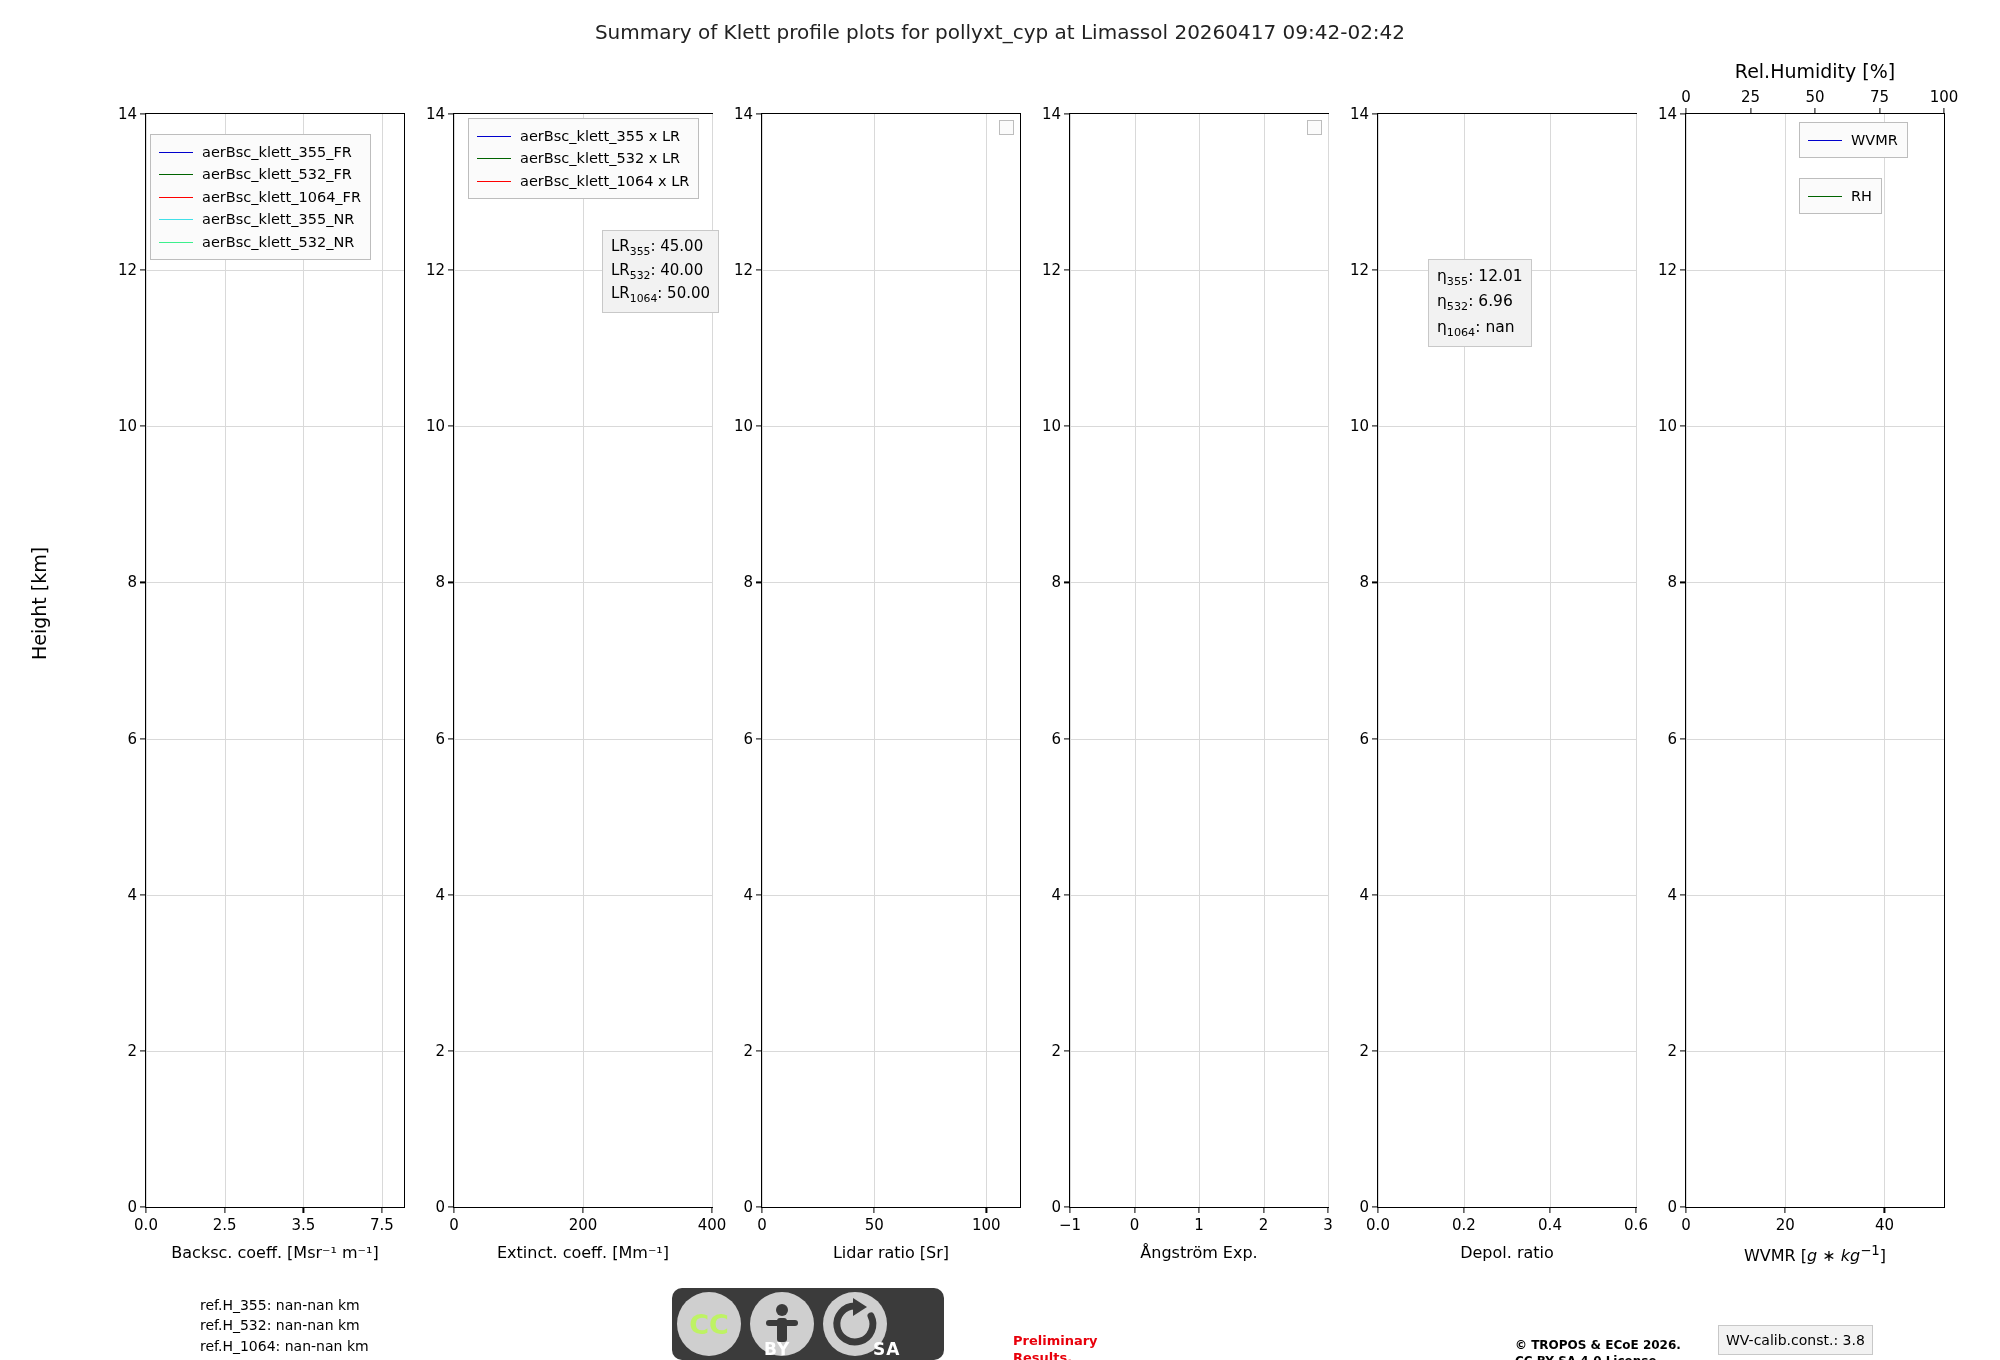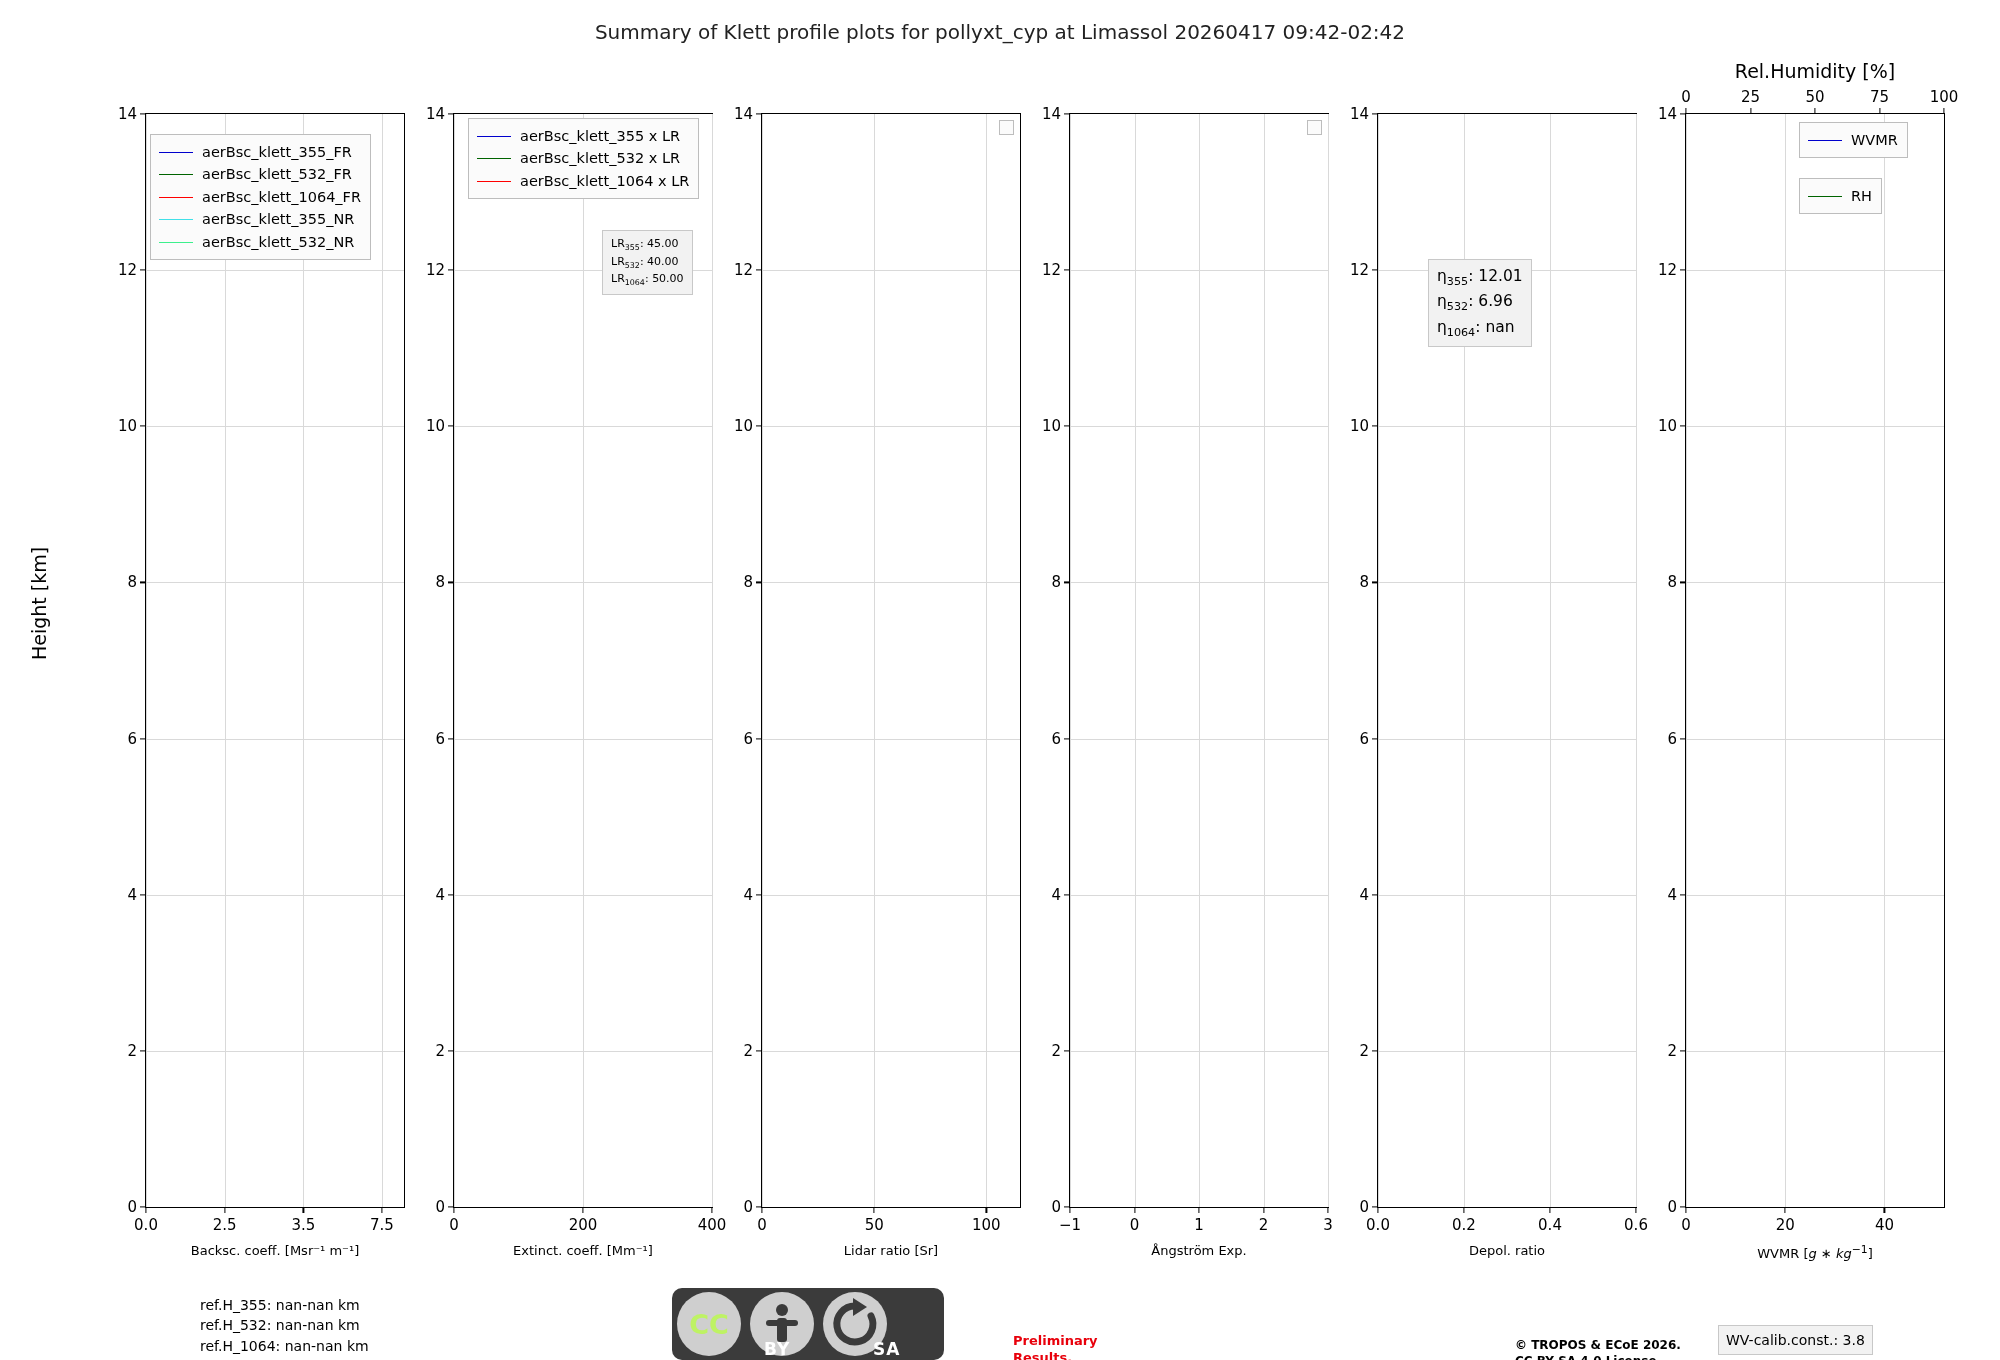--- a/index.html
+++ b/index.html
@@ -109,21 +109,21 @@
     height: 6px;
     background: #000;
     transform: translateX(-50%);
   }
   .xlabel {
     position: absolute;
     top: 100%;
     margin-top: 36px;
     left: 50%;
     transform: translateX(-50%);
-    font-size: 13px;
+    font-size: 16px;
     white-space: nowrap;
   }
   .toplabel {
     position: absolute;
     bottom: 100%;
     margin-bottom: 32px;
     left: 50%;
     transform: translateX(-50%);
     font-size: 19px;
     white-space: nowrap;
@@ -158,21 +158,21 @@
     border-top: 1.6px solid #000;
     margin-right: 9px;
     flex: none;
   }
   .legend-label { font-size: 14.5px; }
   .annbox {
     position: absolute;
     background: #f2f2f2;
     border: 0.8px solid #c8c8c8;
     padding: 5px 8px;
-    font-size: 11px;
+    font-size: 15px;
     line-height: 1.45;
     z-index: 4;
     white-space: nowrap;
   }
   .annbox.big { font-size: 15.5px; }
   .annbox .sub { font-size: 0.72em; vertical-align: sub; }
   .empty-legend-box {
     position: absolute;
     width: 13px;
     height: 13px;

